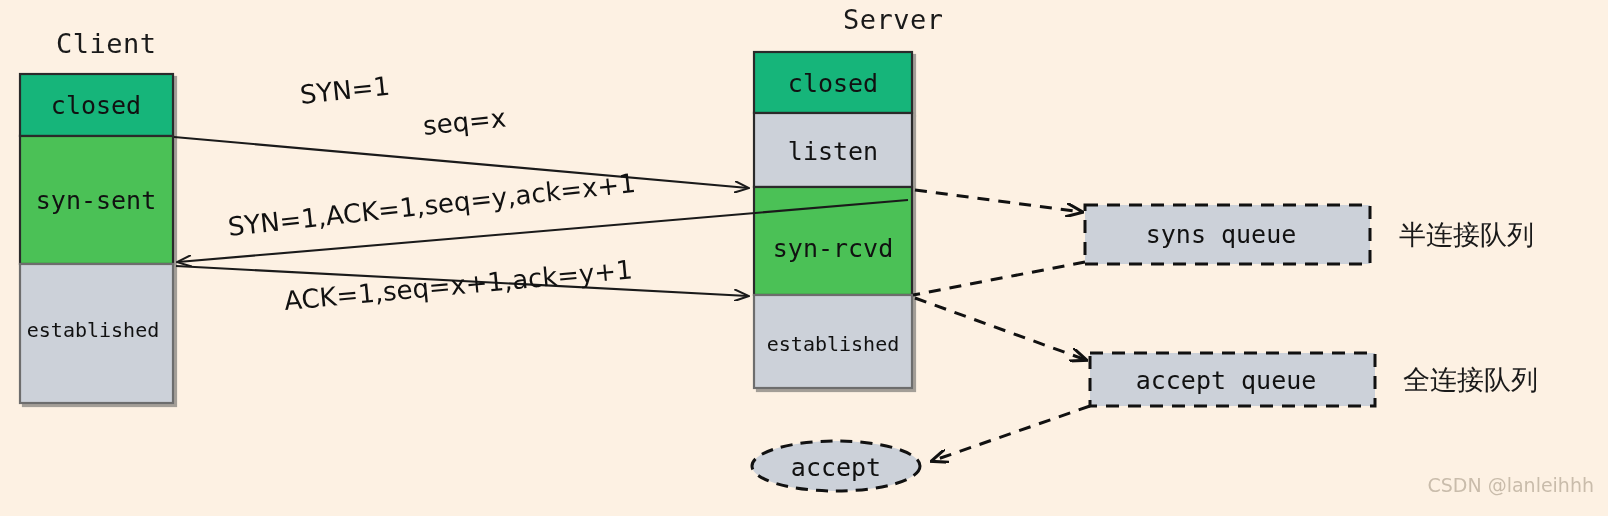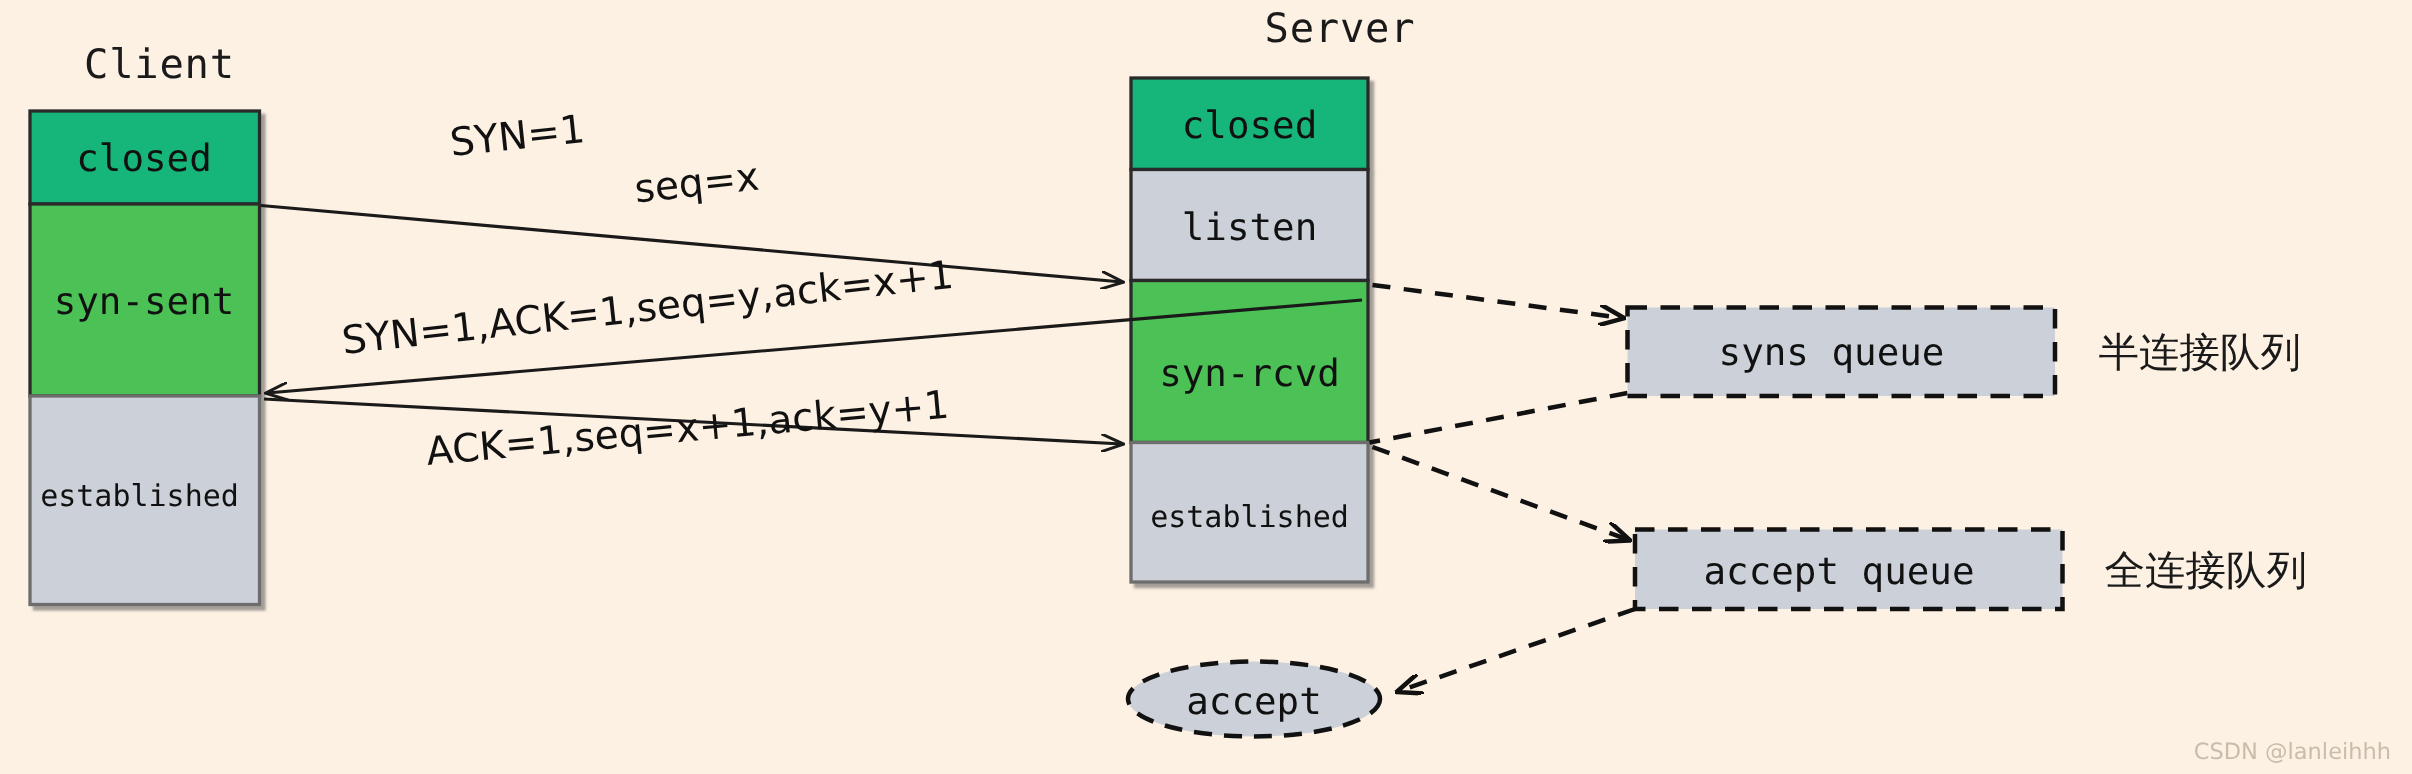--- a/index.html
+++ b/index.html
@@ -46,23 +46,23 @@
     fill: #1a1a1a;
     font-size: 27px;
   }
   .msg-label {
     font-family: "DejaVu Sans", sans-serif;
     fill: #111111;
   }
   .watermark {
     position: absolute;
     right: 14px;
-    bottom: 6px;
+    bottom: 20px;
     font-family: "DejaVu Sans", sans-serif;
-    font-size: 15px;
+    font-size: 19px;
     color: #c9bcab;
     white-space: nowrap;
   }
 </style>
 </head>
 <body>
 
 <div id="canvas">
 
   <div class="col-title" style="left:56px; top:28px;">Client</div>

